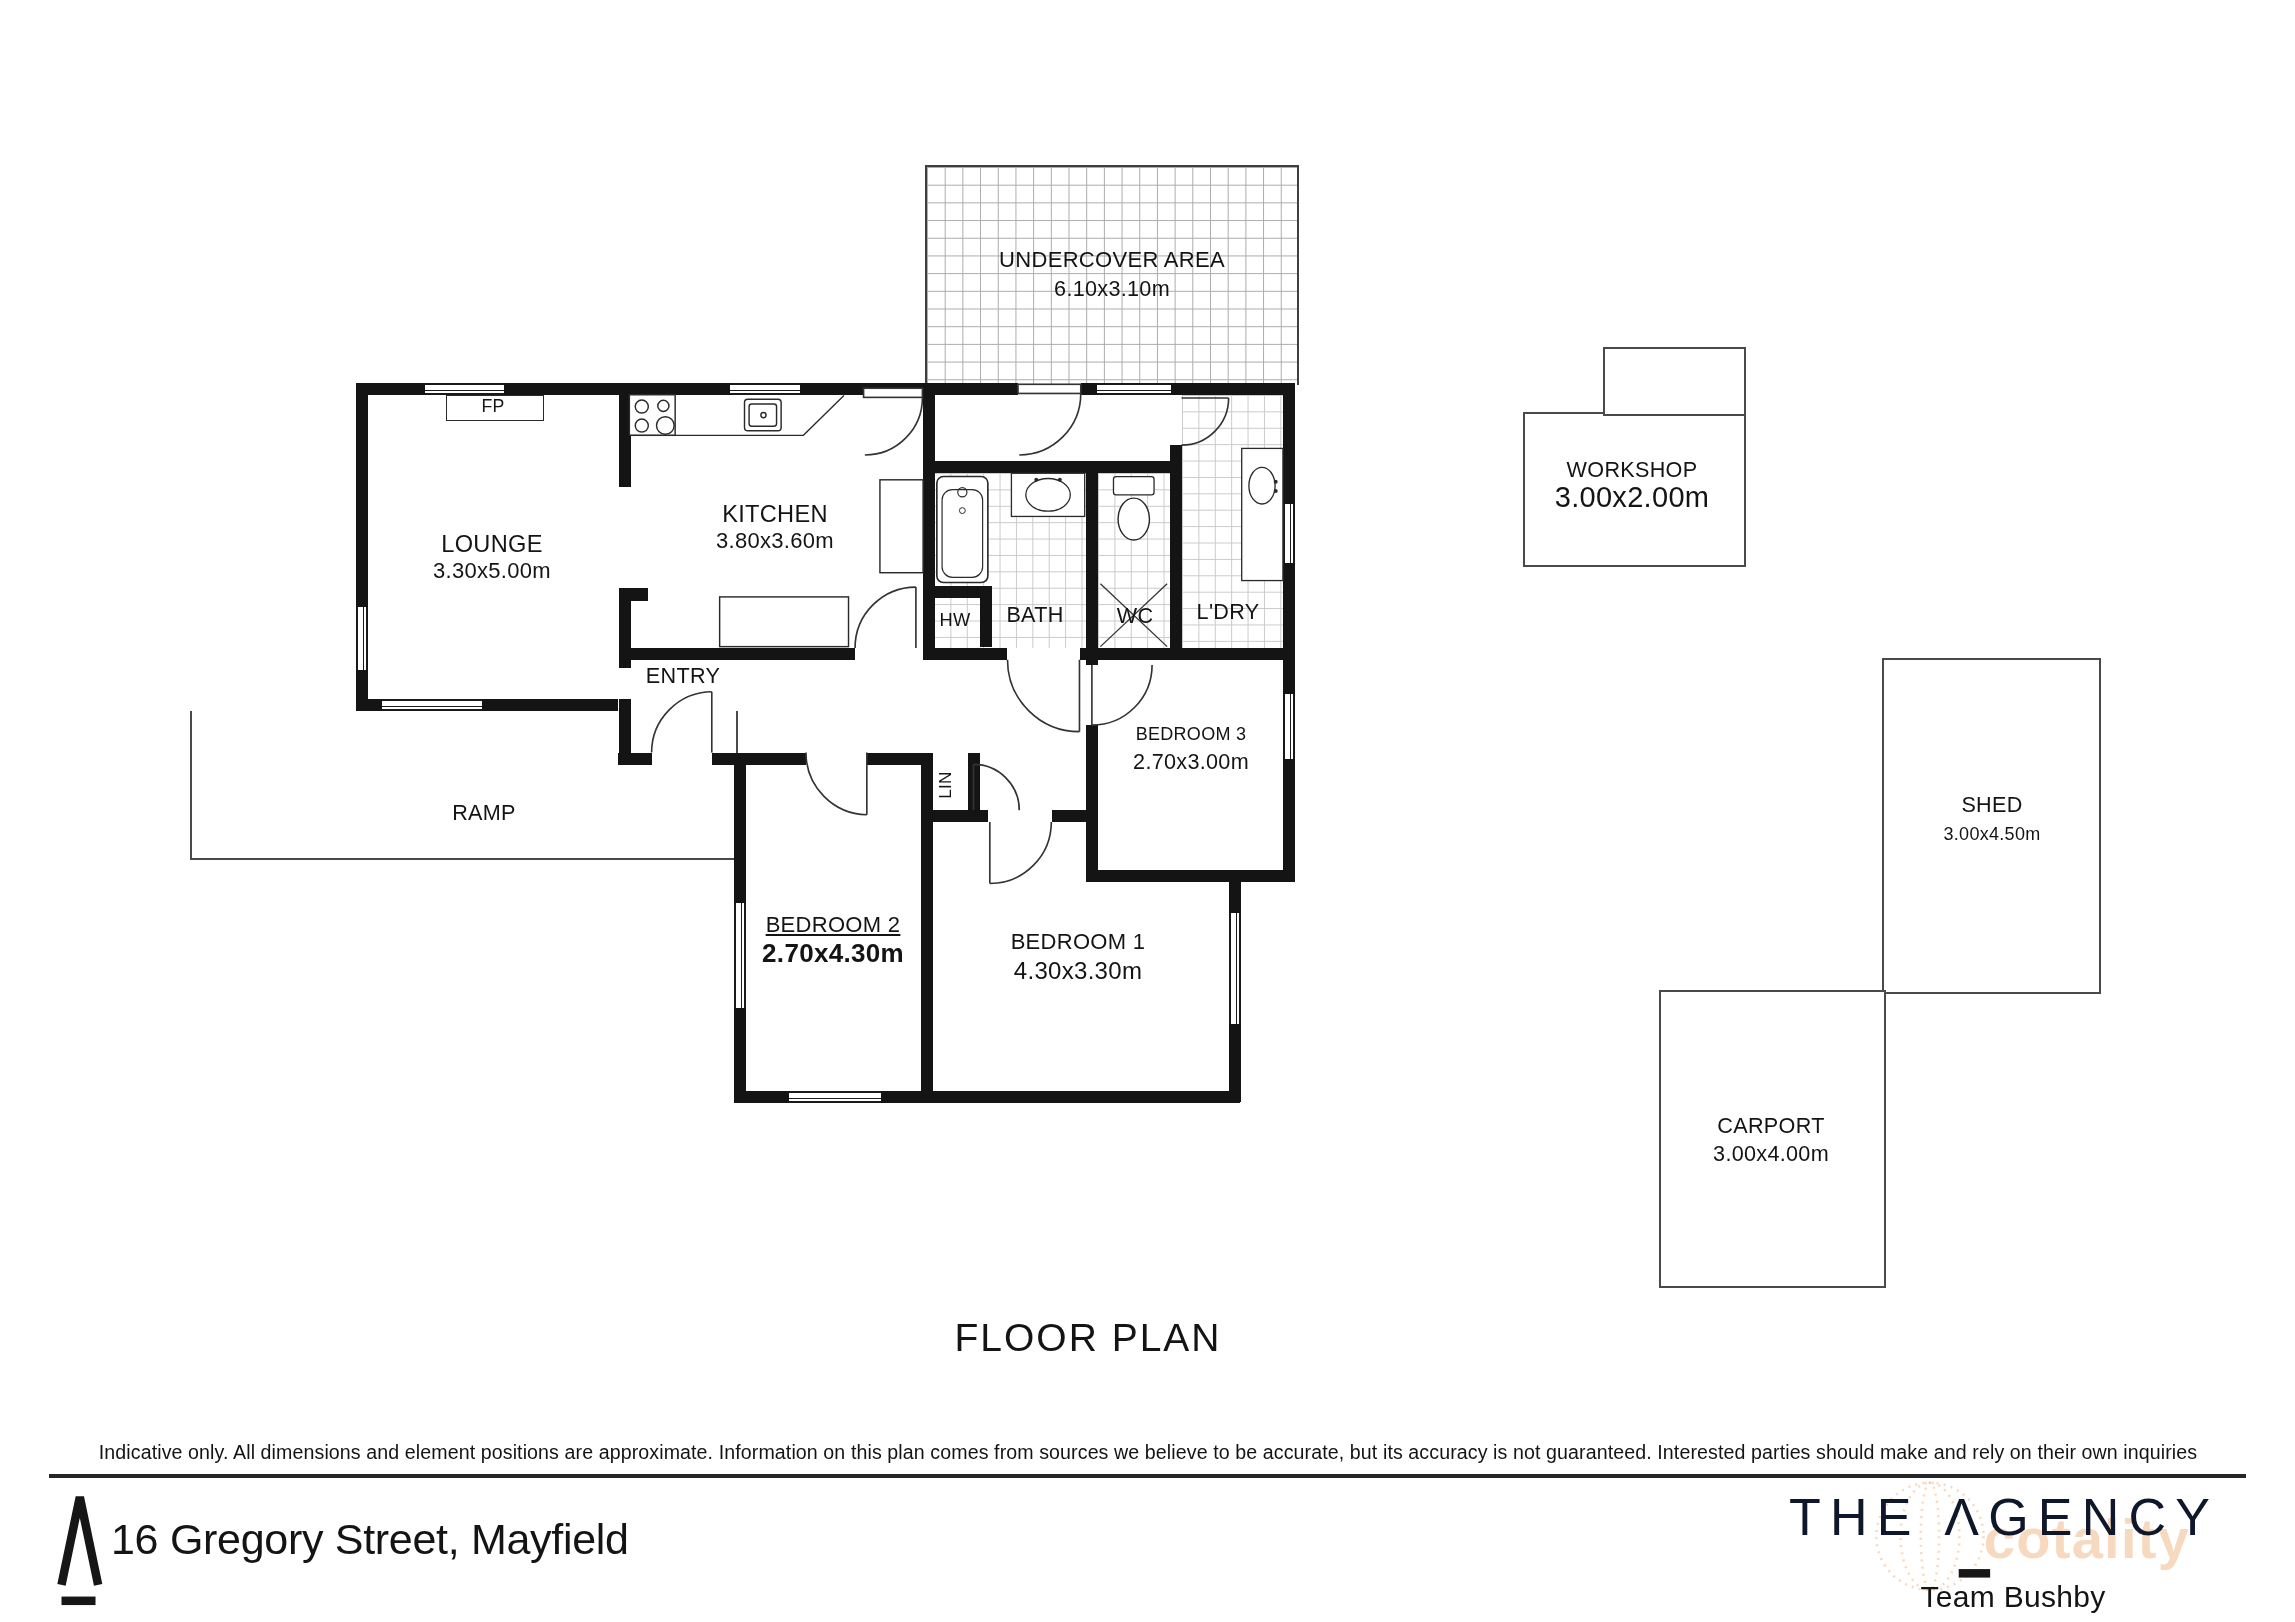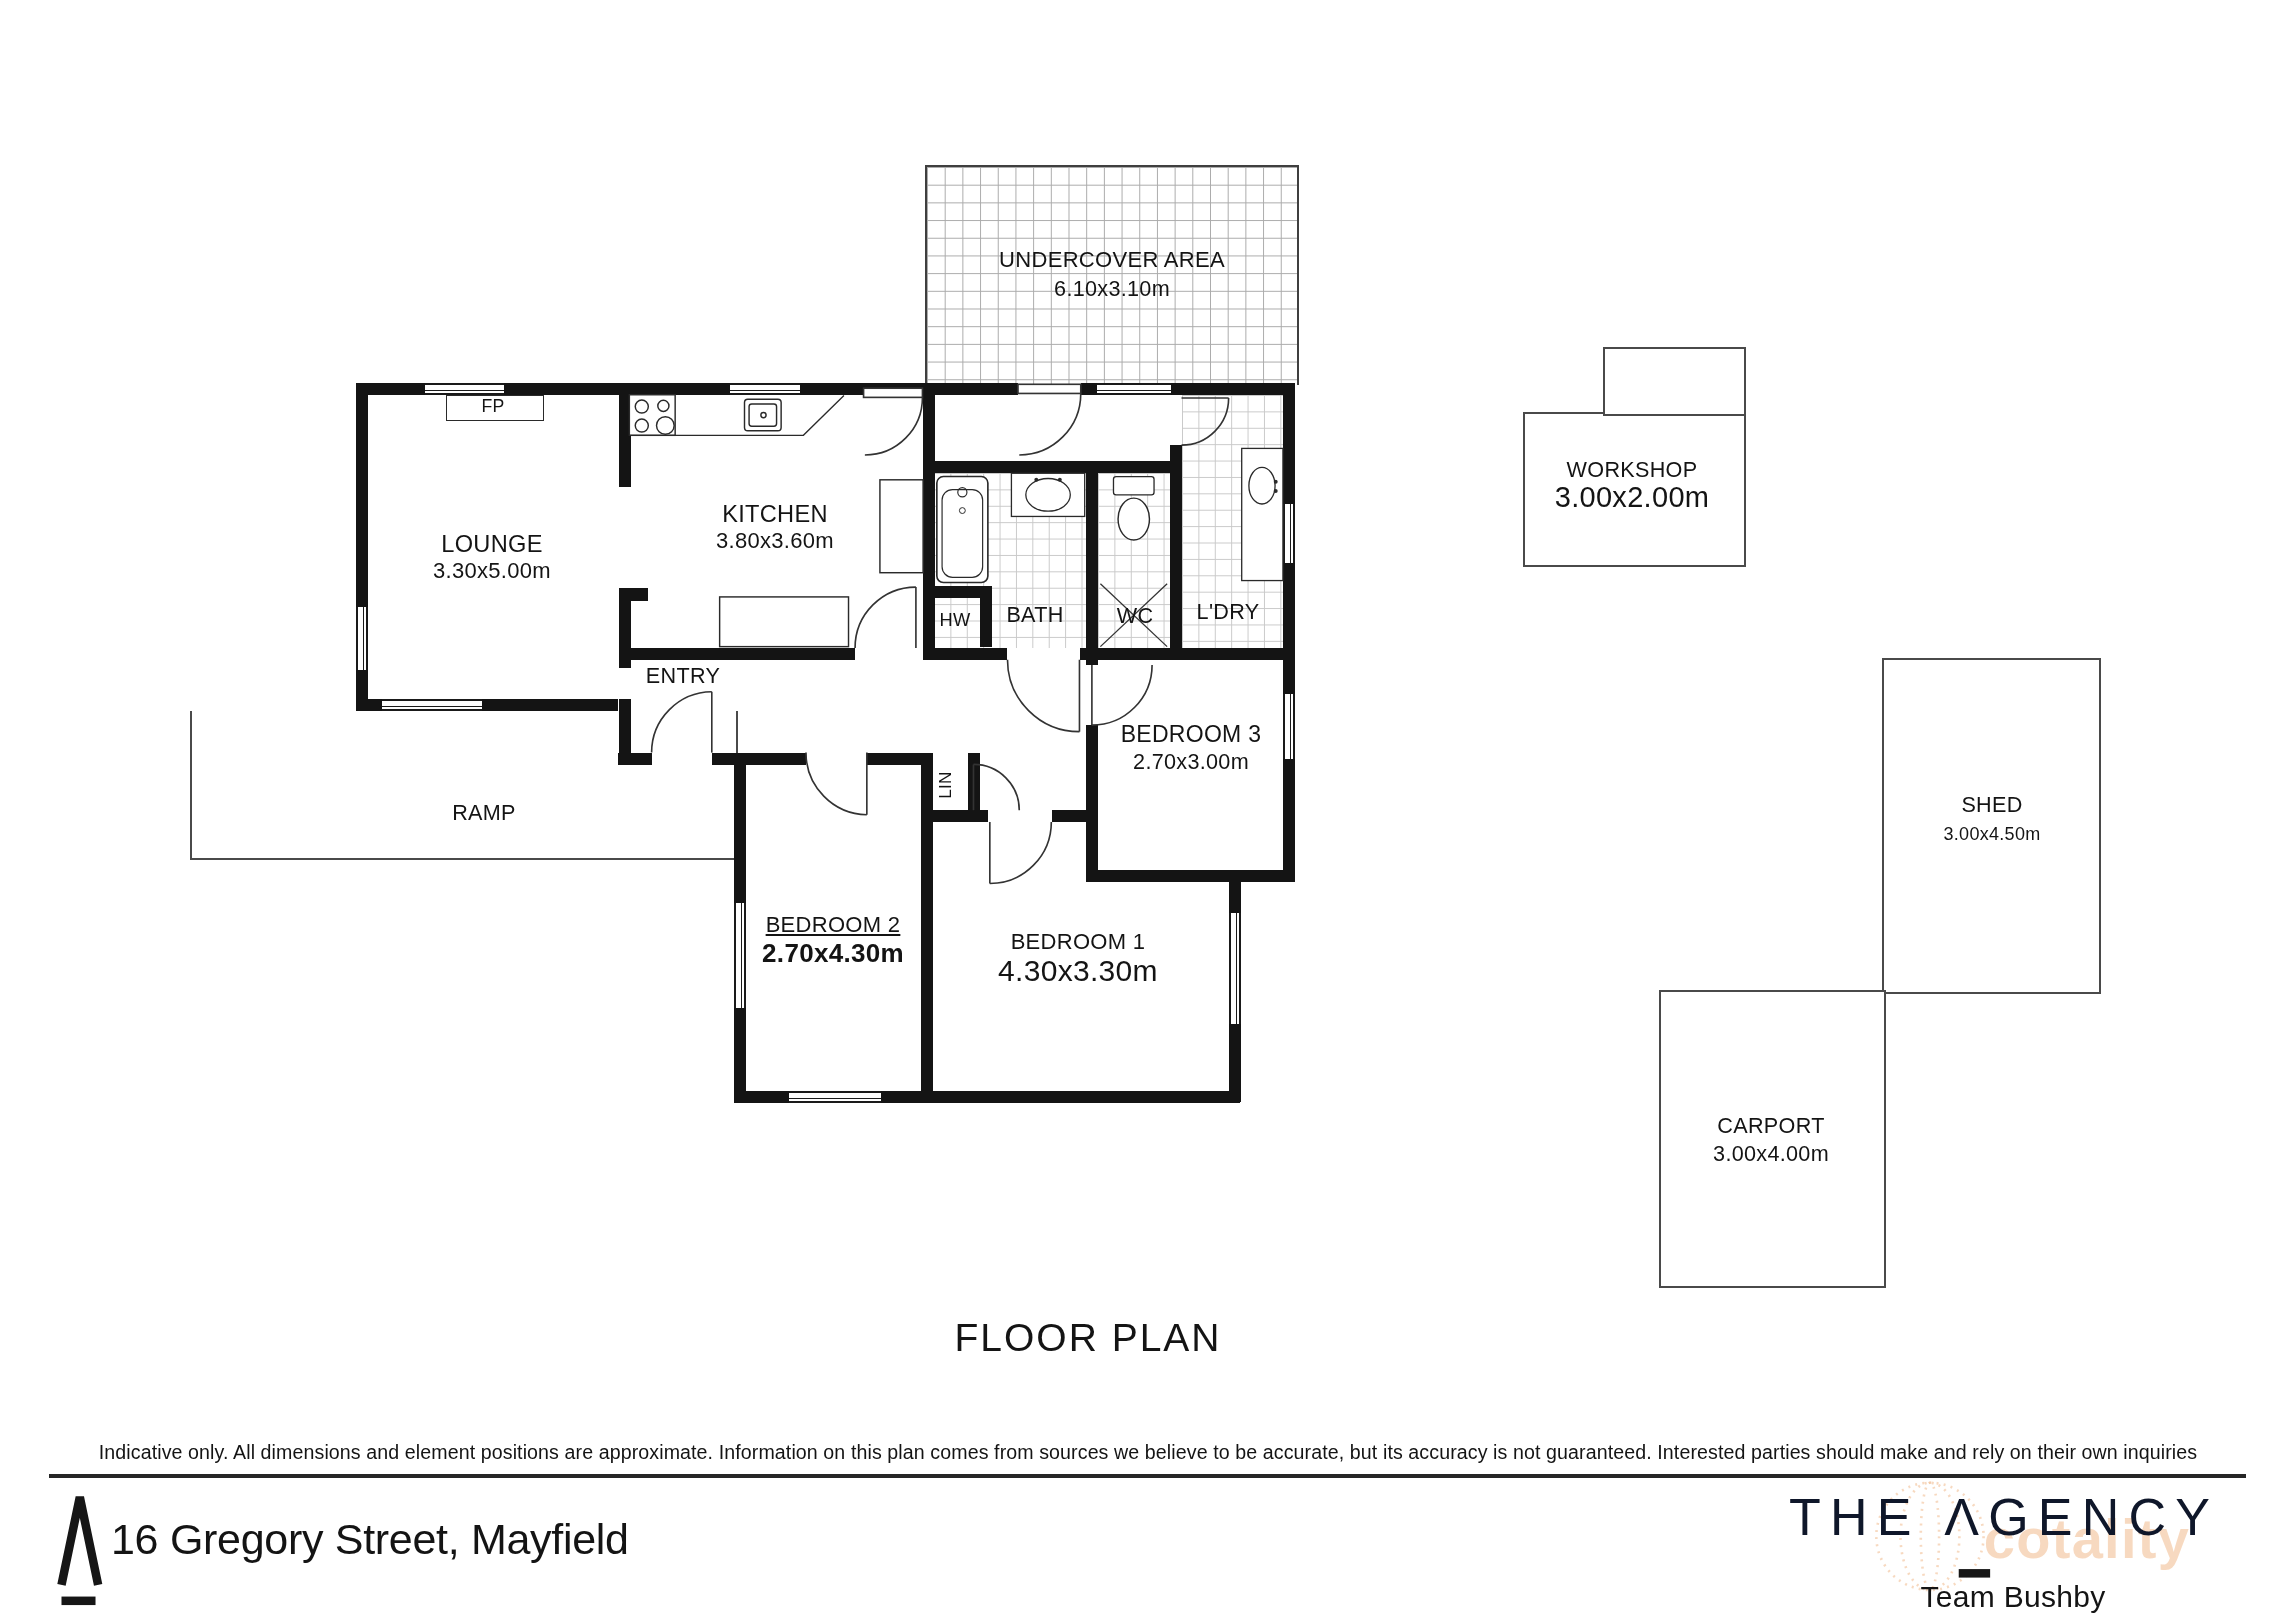--- a/index.html
+++ b/index.html
@@ -199,28 +199,28 @@
 
   <div class="lbl" style="left:1035px;top:615px;font-size:21.6px;">BATH</div>
   <div class="lbl" style="left:1135px;top:616px;font-size:21.6px;">WC</div>
   <div class="lbl" style="left:1228px;top:612px;font-size:21.6px;">L'DRY</div>
   <div class="lbl" style="left:955px;top:620px;font-size:18.3px;">HW</div>
   <div class="lbl" style="left:683px;top:676px;font-size:21.6px;">ENTRY</div>
   <div class="lbl rot" style="left:946px;top:785px;font-size:17px;">LIN</div>
   <div class="lbl" style="left:484px;top:813px;font-size:21.6px;">RAMP</div>
   <div class="lbl" style="left:493px;top:406px;font-size:17.7px;">FP</div>
 
-  <div class="lbl" style="left:1191px;top:734px;font-size:23px;">BEDROOM 3</div>
+  <div class="lbl" style="left:1191px;top:734px;font-size:18px;">BEDROOM 3</div>
   <div class="lbl" style="left:1191px;top:762px;font-size:21.6px;">2.70x3.00m</div>
 
   <div class="lbl" style="left:833px;top:925px;font-size:22px;text-decoration:underline;">BEDROOM 2</div>
   <div class="lbl" style="left:833px;top:953px;font-size:26px;font-weight:bold;">2.70x4.30m</div>
 
   <div class="lbl" style="left:1078px;top:942px;font-size:22px;">BEDROOM 1</div>
-  <div class="lbl" style="left:1078px;top:971px;font-size:30px;">4.30x3.30m</div>
+  <div class="lbl" style="left:1078px;top:971px;font-size:24px;">4.30x3.30m</div>
 
   <div class="lbl" style="left:1088px;top:1338px;font-size:39px;letter-spacing:2px;">FLOOR PLAN</div>
 
   <div class="lbl" style="left:1148px;top:1452px;font-size:19.6px;letter-spacing:0.1px;">Indicative only. All dimensions and element positions are approximate. Information on this plan comes from sources we believe to be accurate, but its accuracy is not guaranteed. Interested parties should make and rely on their own inquiries</div>
 
   <div class="w" style="left:49px;top:1474px;width:2197px;height:3.9px;background:#262626;"></div>
 
   <div class="lbl" style="left:111px;top:1539px;transform:translate(0,-50%);font-size:43px;letter-spacing:-0.3px;">16 Gregory Street, Mayfield</div>
 
   <div class="wm-text" style="left:2087px;top:1538px;font-size:56px;">cotality</div>

